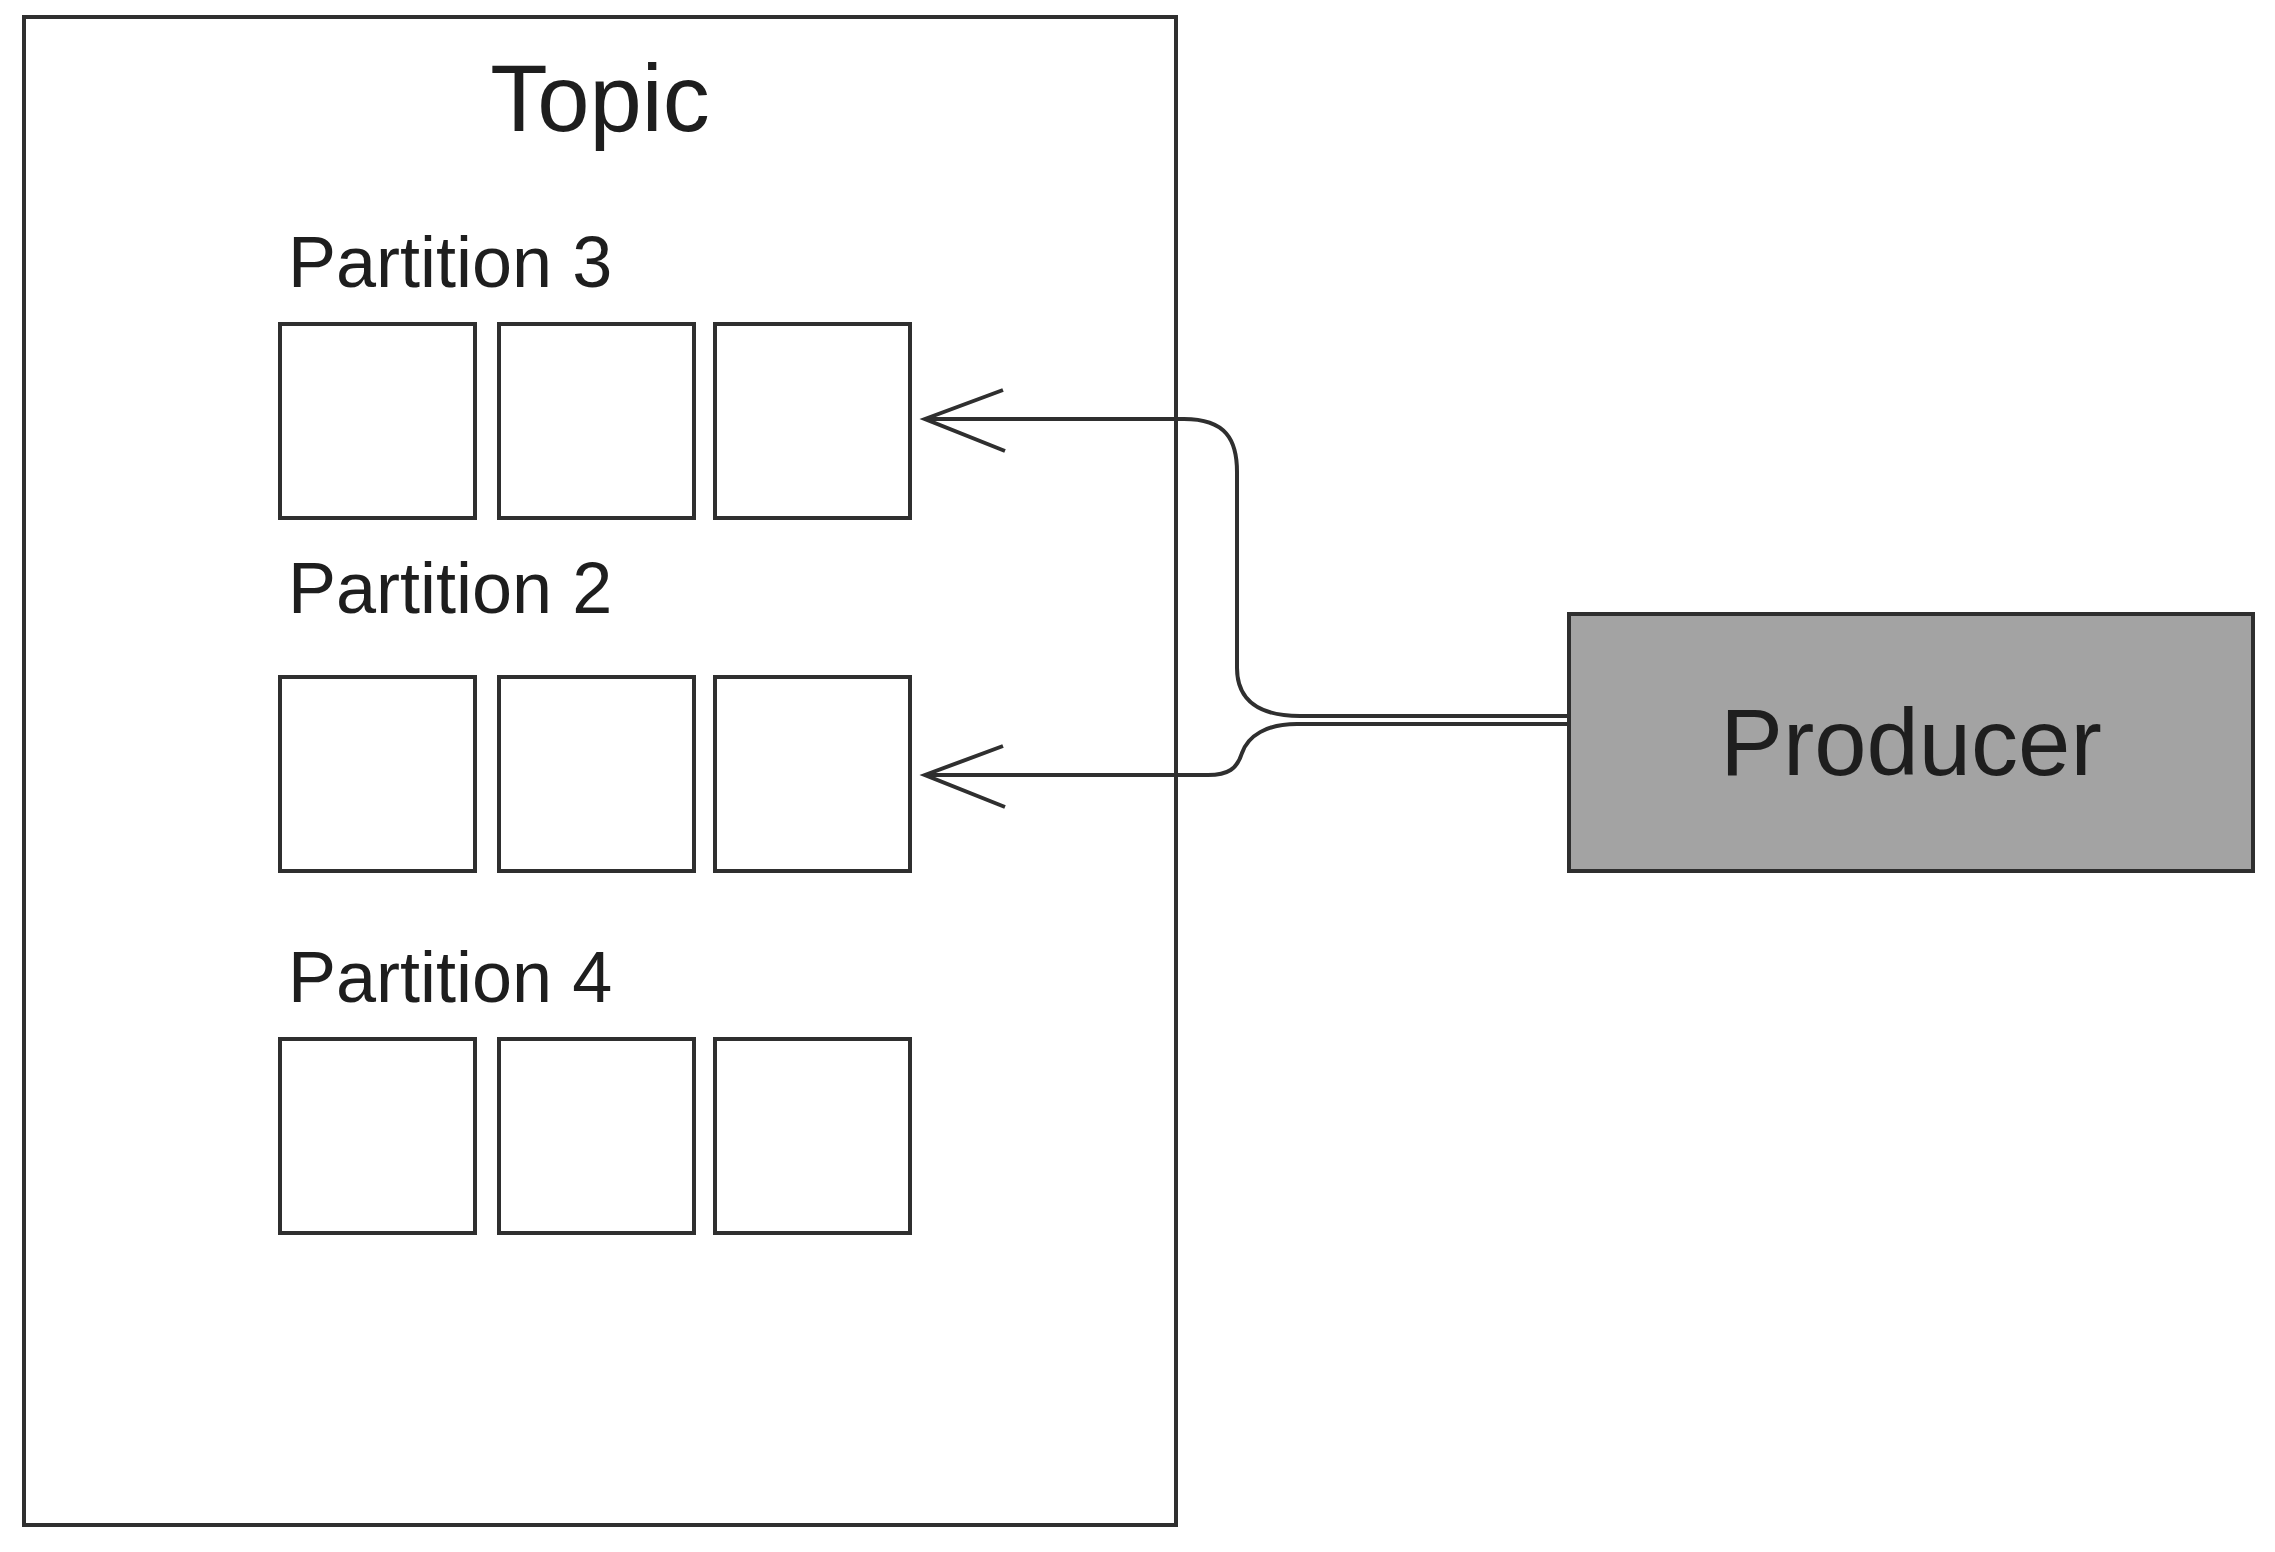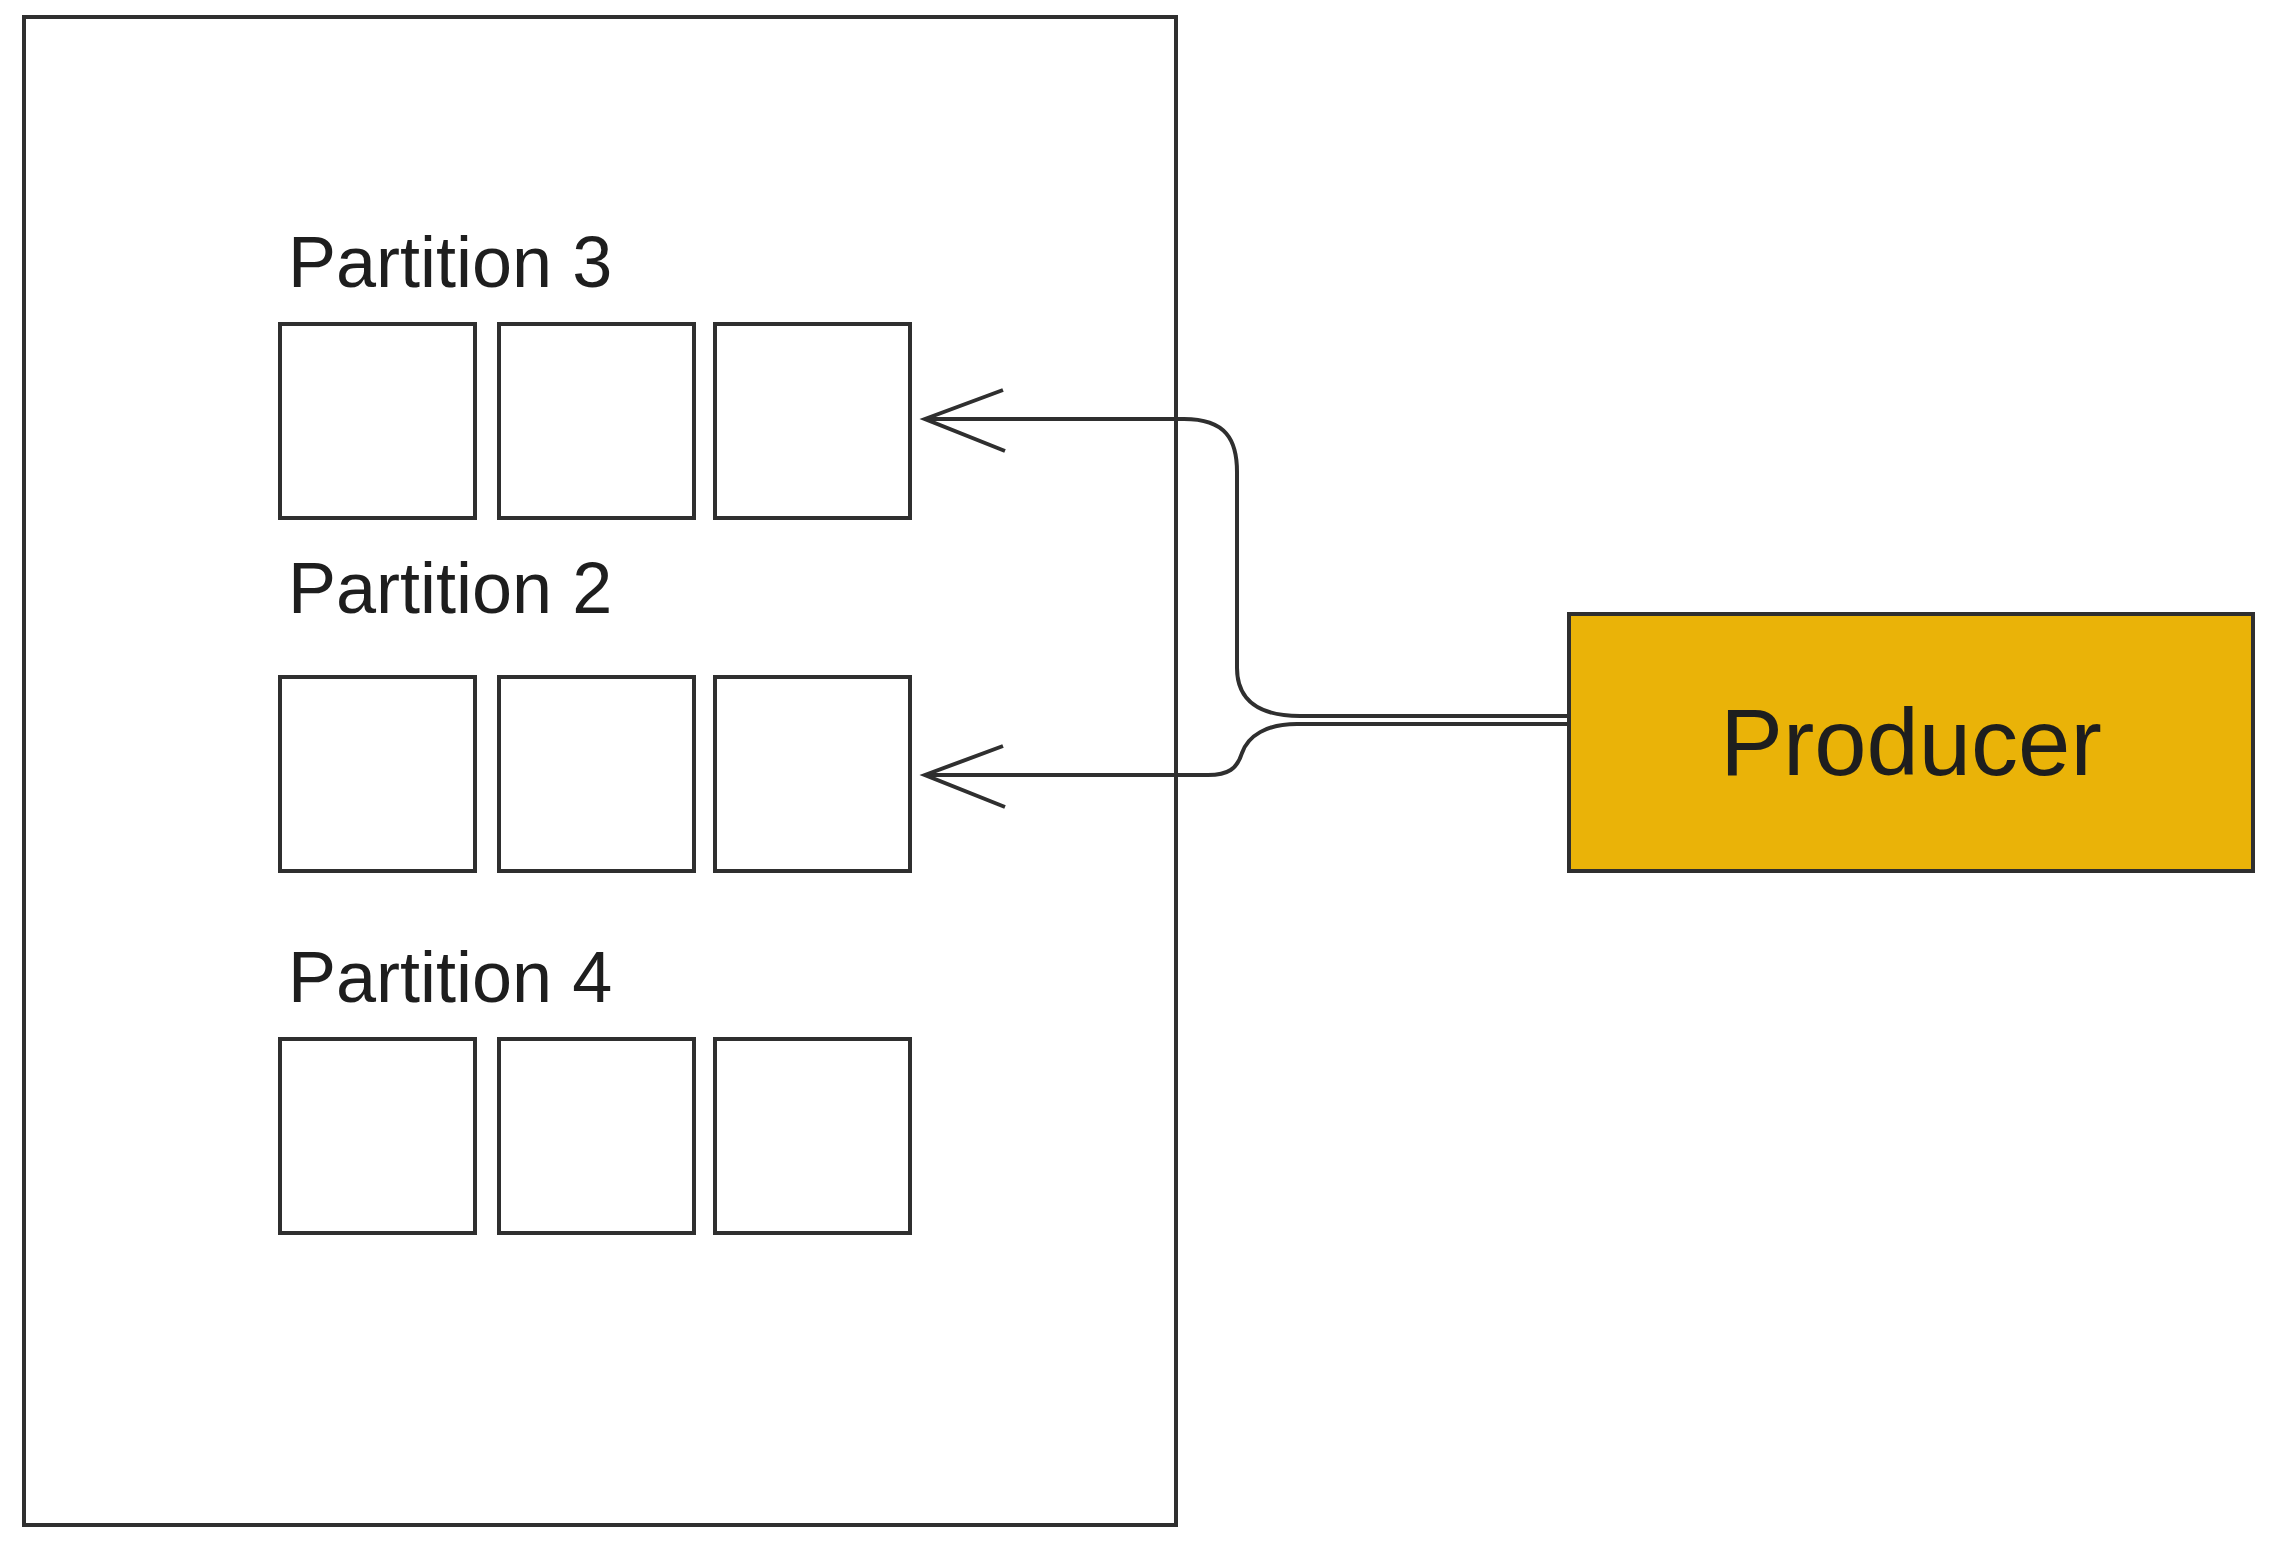--- a/index.html
+++ b/index.html
@@ -63,21 +63,21 @@
   .col2 { left: 497px; }
   .col3 { left: 713px; }
   .producer-box {
     position: absolute;
     left: 1567px;
     top: 612px;
     width: 688px;
     height: 261px;
     border: 4px solid #2f2f2f;
     box-sizing: border-box;
-    background: #eab308;
+    background: #a3a3a3;
     display: flex;
     align-items: center;
     justify-content: center;
   }
   .producer-label {
     font-size: 94px;
     line-height: 1;
     color: #1e1e1e;
   }
   .arrow-layer {
@@ -88,20 +88,21 @@
     height: 1552px;
     pointer-events: none;
   }
 </style>
 </head>
 <body>
 
 <div class="canvas">
 
   <div class="topic-box"></div>
+  <div class="topic-title">Topic</div>
 
   <div class="partition-label p1">Partition 3</div>
   <div class="cell row1 col1"></div>
   <div class="cell row1 col2"></div>
   <div class="cell row1 col3"></div>
 
   <div class="partition-label p2">Partition 2</div>
   <div class="cell row2 col1"></div>
   <div class="cell row2 col2"></div>
   <div class="cell row2 col3"></div>

